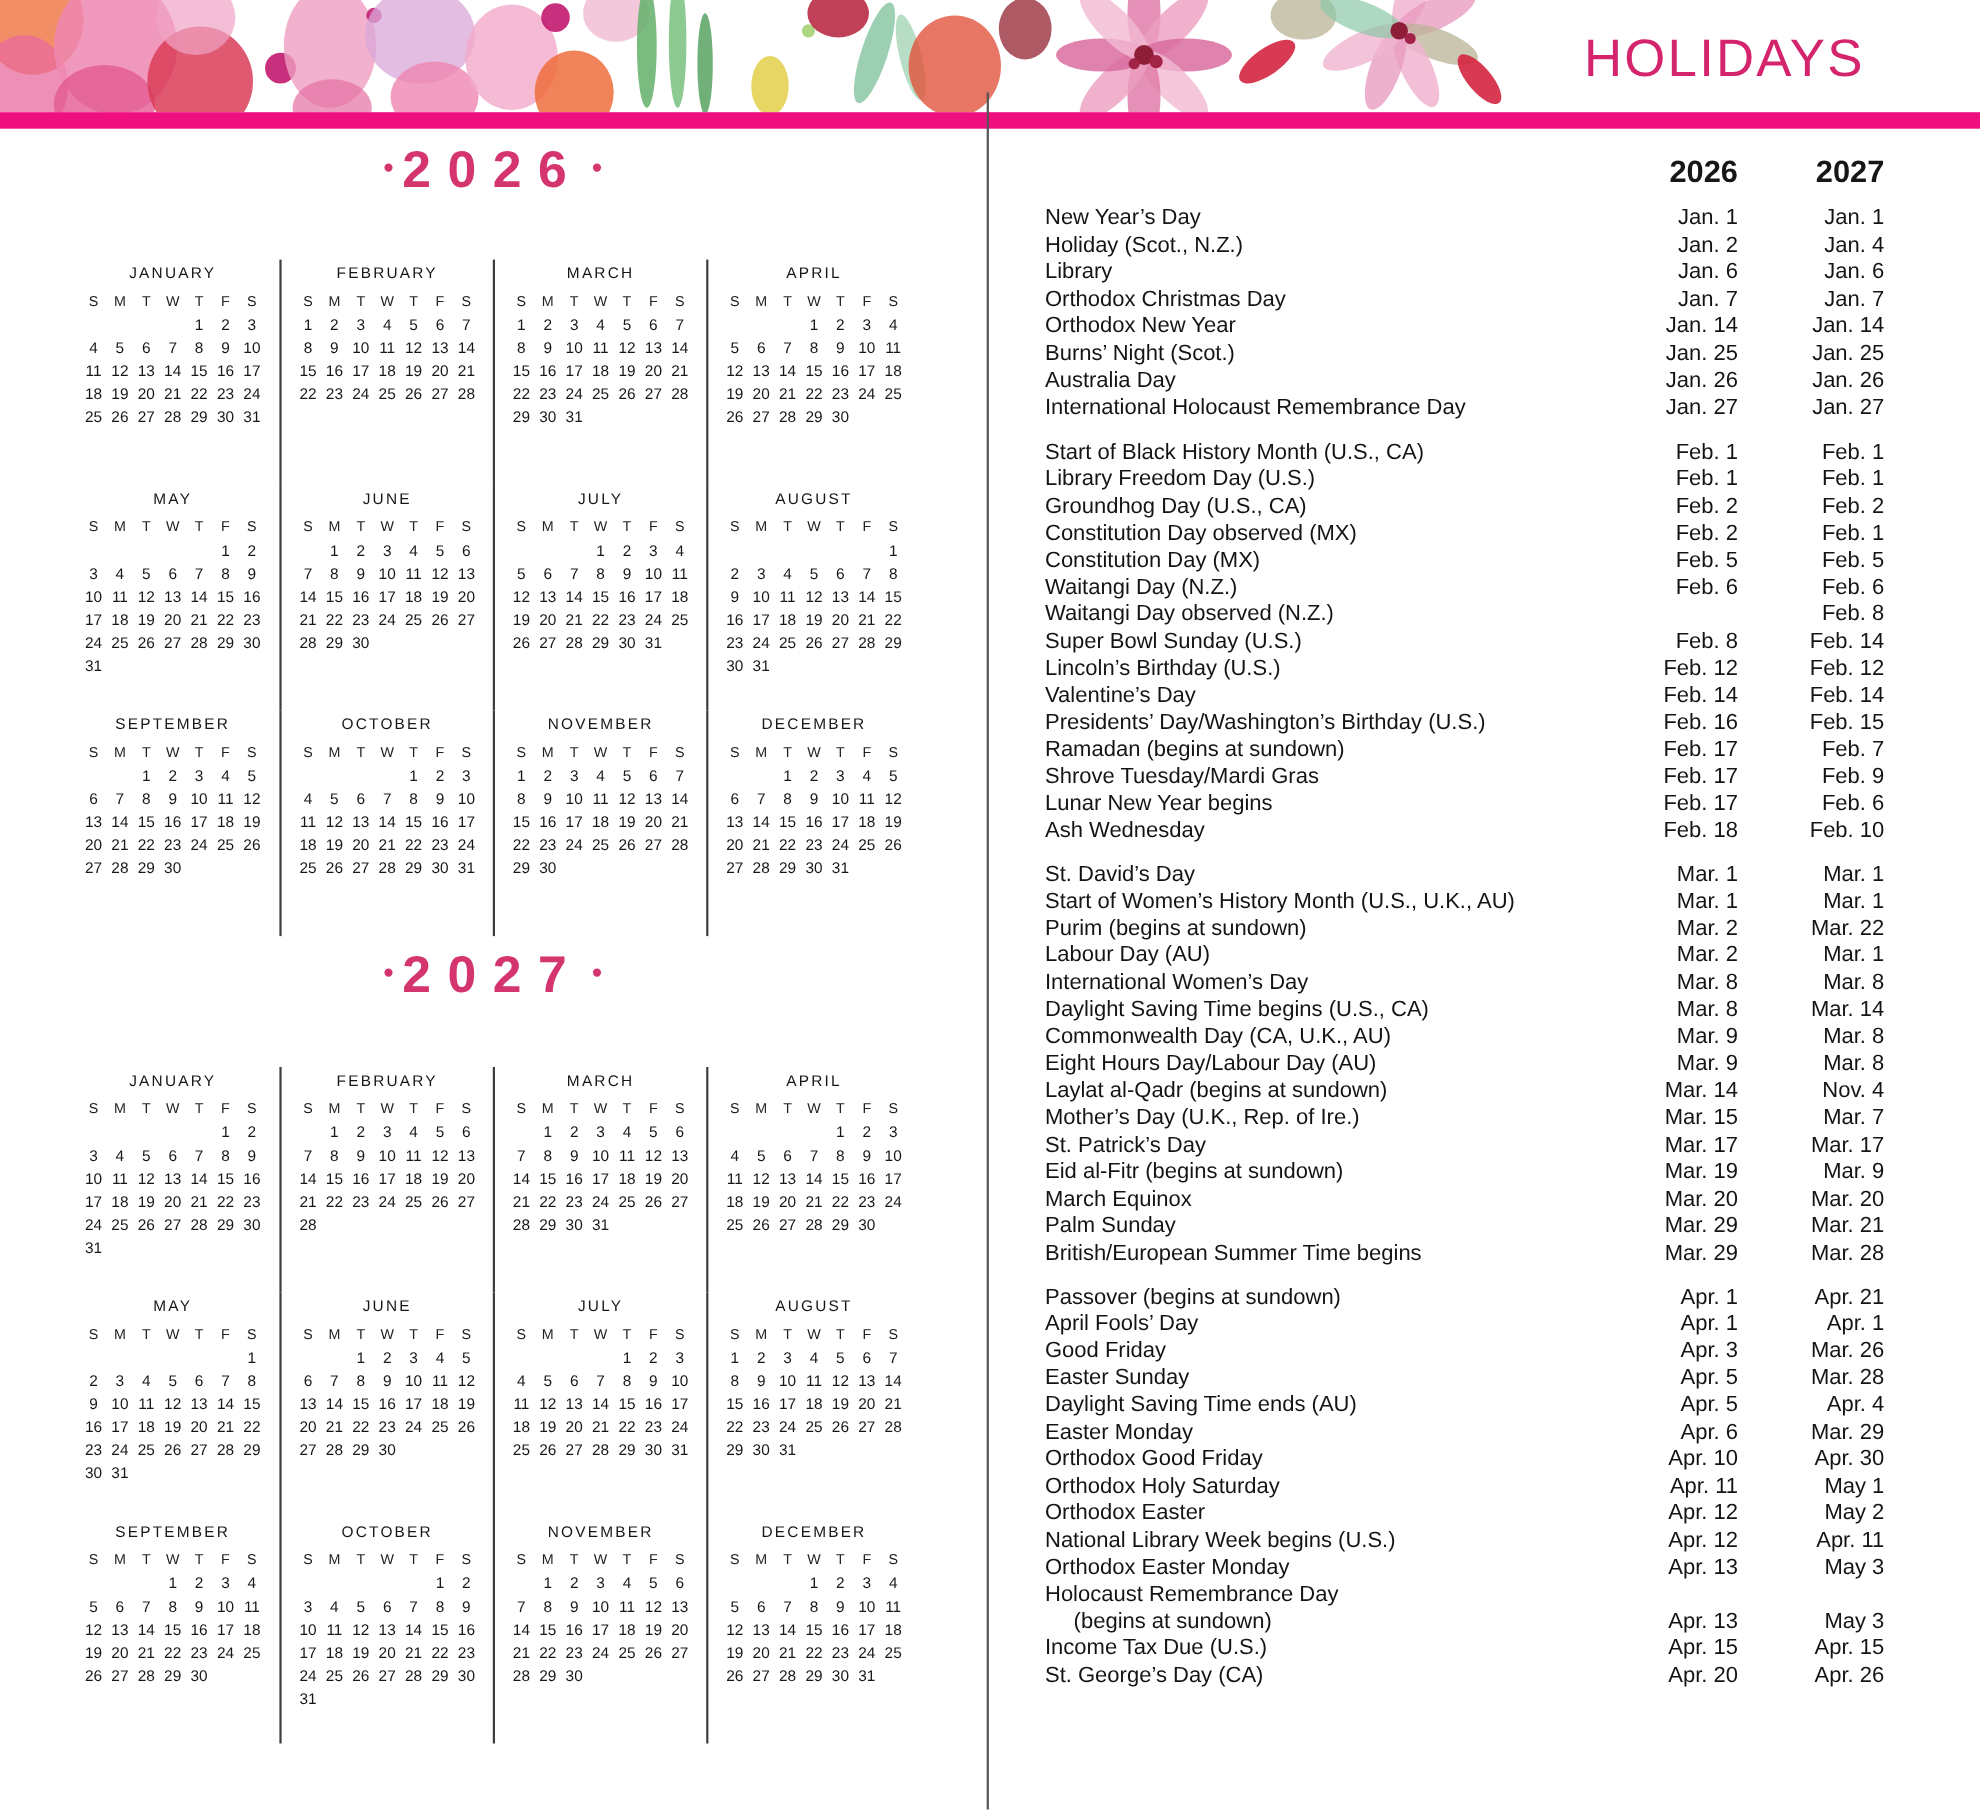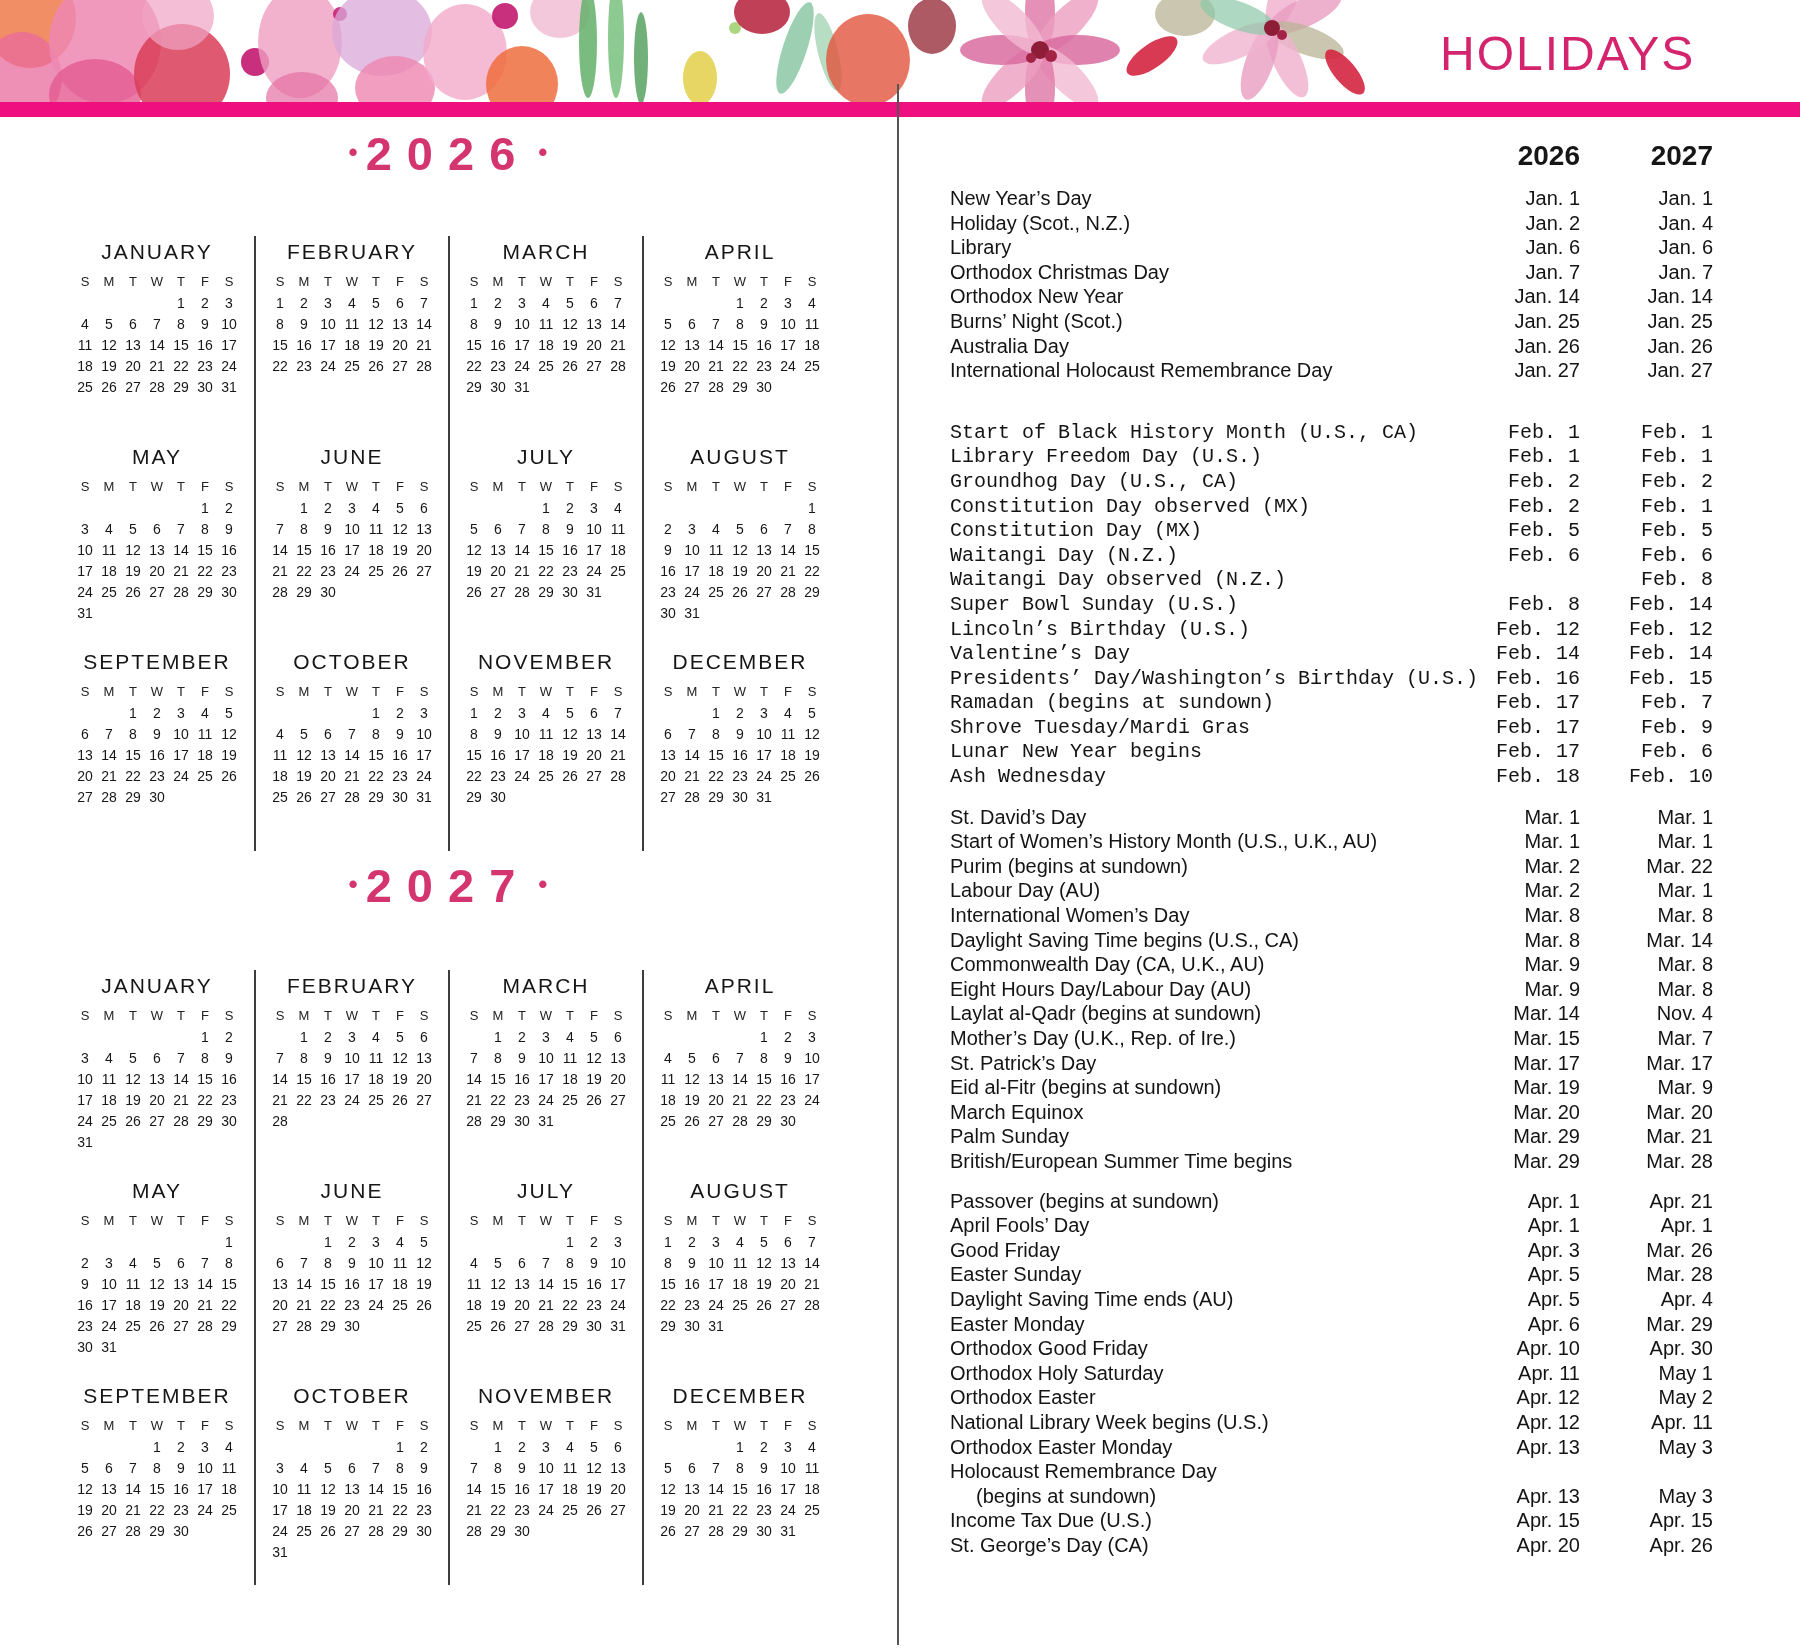--- a/index.html
+++ b/index.html
@@ -17,33 +17,33 @@
 
   
   .year-title{position:absolute;left:60px;width:776px;text-align:center;color:#d5356f;
     font-size:47px;letter-spacing:15px;font-weight:bold;}
   .year-title .dot{font-size:26px;vertical-align:9px;letter-spacing:0;margin:0 8px;}
 
   
   .months{position:absolute;left:60px;width:776px;display:grid;grid-template-columns:repeat(4,1fr);}
   .mcell{height:205px;padding-top:4px;box-sizing:border-box;}
   .mcell:not(:nth-child(4n+1)){border-left:2px solid #3d3d3d;}
-  .mtitle{text-align:center;font-size:21px;letter-spacing:2px;color:#161616;}
+  .mtitle{text-align:center;font-size:14px;letter-spacing:2px;color:#161616;}
   .mgrid{margin:7px auto 0;display:grid;grid-template-columns:repeat(7,24px);justify-content:center;}
   .dh{height:22px;line-height:22px;font-size:13px;text-align:center;color:#222;}
   .dn{height:21px;line-height:21px;font-size:14px;text-align:center;color:#171717;}
 
   
   .hol-head{position:absolute;left:950px;top:140px;width:763px;height:34px;}
   .hh{position:absolute;font-weight:700;font-size:28px;color:#161616;}
   .hh26{left:520px;width:110px;text-align:right;}
   .hh27{left:648px;width:115px;text-align:right;}
   .hol-list{position:absolute;left:950px;top:186px;width:763px;font-size:20px;color:#141414;}
   .hblock + .hblock{margin-top:15px;}
-  .hol-list .hblock:nth-child(2){margin-top:38px;font-family:Liberation Mono, monospace;}
+  .hol-list .hblock:nth-child(2){margin-top:16px;}
   .hrow{position:relative;height:24.6px;line-height:24.6px;}
   .hname{position:absolute;left:0;white-space:nowrap;}
   .hname.indent{padding-left:26px;}
   .hd26{position:absolute;left:520px;width:110px;text-align:right;}
   .hd27{position:absolute;left:648px;width:115px;text-align:right;}
 </style>
 </head>
 <body>
 
 <div class="sheet">

